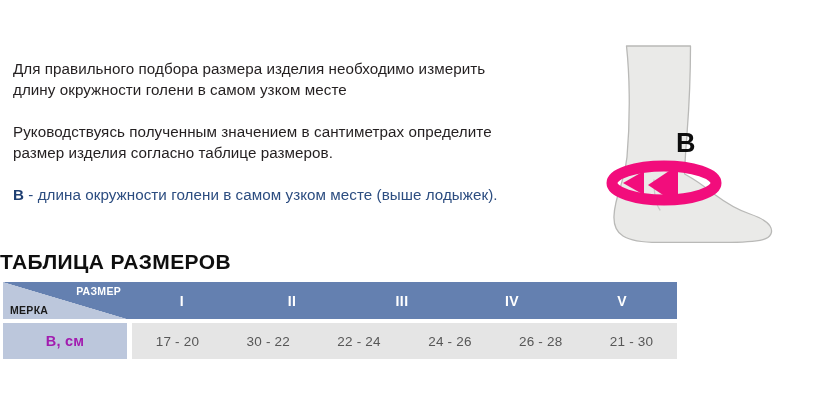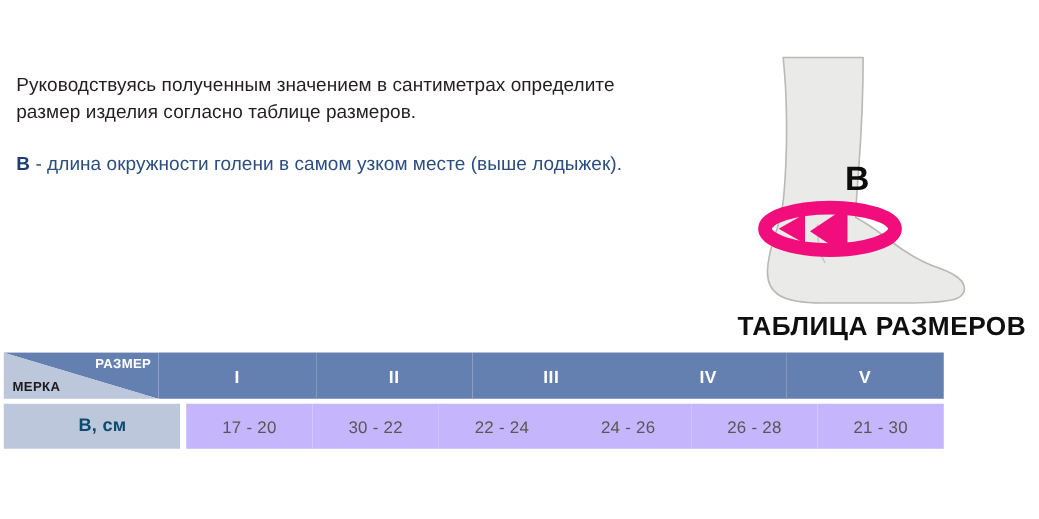--- a/index.html
+++ b/index.html
@@ -58,34 +58,34 @@
     line-height: 1;
     font-family: "Liberation Sans", sans-serif;
   }
 
   
   #table-title {
     position: absolute;
     left: 0;
     right: 0;
     top: 250px;
-    text-align: right;
+    text-align: left;
     font-size: 21px;
     font-weight: bold;
     color: #0f0f0f;
     letter-spacing: 0.4px;
     padding-right: 10px;
   }
 
   
   #size-table {
     position: absolute;
     left: 3px;
     top: 282px;
-    width: 752px;
+    width: 674px;
   }
   .tbl-row {
     display: flex;
     width: 100%;
   }
   
   .tbl-head {
     height: 37px;
   }
   .corner-cell {
@@ -135,49 +135,49 @@
   .row-gap { height: 4px; }
 
   
   .tbl-data {
     height: 36px;
   }
   .row-label-cell {
     width: 124px;
     flex: 0 0 124px;
     background: #bcc7dc;
-    color: #0c4a6e;
+    color: #a21caf;
     font-size: 14.5px;
     font-weight: bold;
     display: flex;
     align-items: center;
     justify-content: center;
     letter-spacing: 0.2px;
-    padding-left: 17px;
   }
   .data-cell {
     flex: 1 1 0;
-    background: #c4b5fd;
+    background: #e5e5e5;
     color: #575757;
     font-size: 13.5px;
     display: flex;
     align-items: center;
     justify-content: center;
     letter-spacing: 0.2px;
   }
   .cell-spacer {
     width: 5px;
     flex: 0 0 5px;
     background: #ffffff;
   }
 </style>
 </head>
 <body>
 
 <div id="text-column">
+  <p class="para">Для правильного подбора размера изделия необходимо измерить длину окружности голени в самом узком месте</p>
   <p class="para">Руководствуясь полученным значением в сантиметрах определите размер изделия согласно таблице размеров.</p>
   <p class="para blue"><span class="bold-b">В</span><span> - длина окружности голени в самом узком месте (выше лодыжек).</span></p>
 </div>
 
 <div id="leg-figure">
   <svg width="200" height="230" viewBox="0 0 200 230">
 
     <path d="M34.5,8
              L98.5,8
              C98.5,40 97,70 95,96

